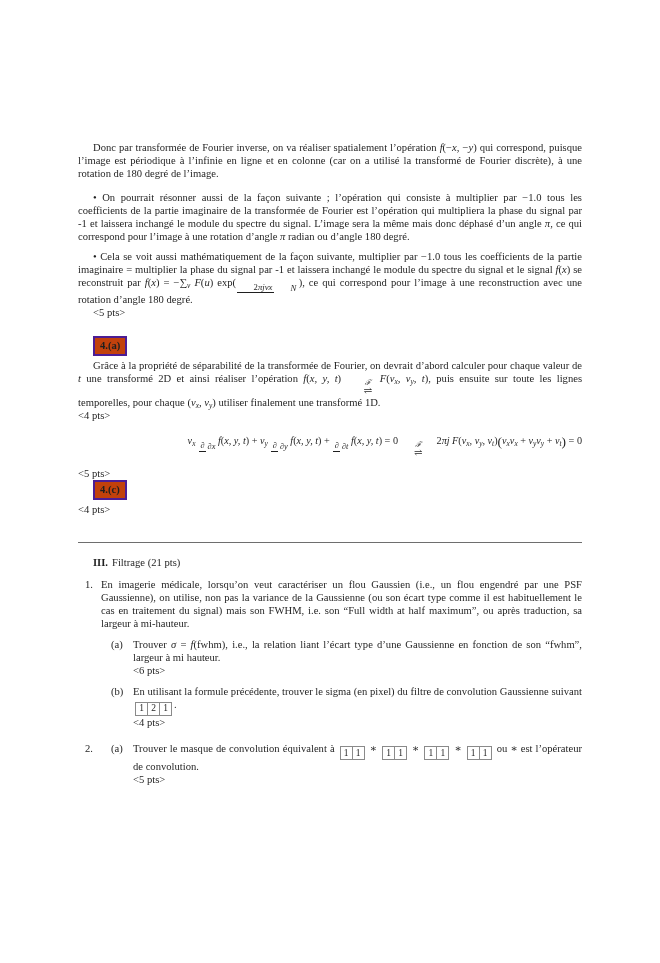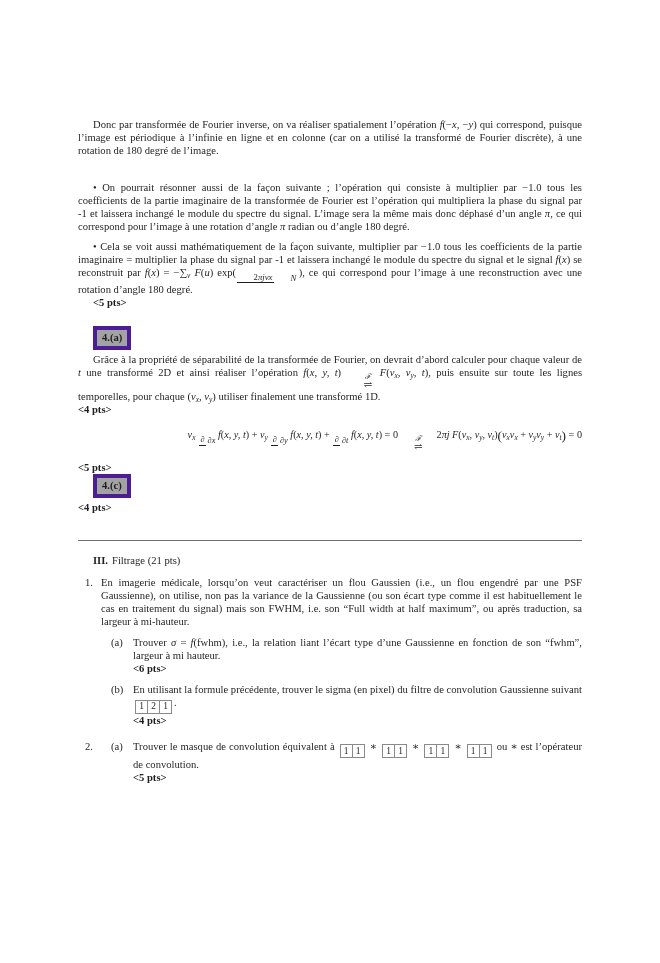--- a/index.html
+++ b/index.html
@@ -2,46 +2,46 @@
 <html><head>
 <meta charset="utf-8">
 <style>
   html,body { margin:0; padding:0; background:#ffffff; }
   .page {
     position:relative; width:660px; height:963px; background:#ffffff;
     overflow:hidden; color:#1f1f1f;
     font-family:"Liberation Serif","DejaVu Serif",serif;
     font-size:10.6px; line-height:13px;
   }
-  .content { position:absolute; left:78px; top:118px; width:504px; }
+  .content { position:absolute; left:78px; top:141px; width:504px; }
   p { margin:0; }
   .para { text-align:justify; }
   .indent { text-indent:15px; }
   sub { font-size:7.4px; vertical-align:-2px; line-height:0; }
   i { font-style:italic; }
 
-  .pts { font-weight:bold; }
+  .pts { font-weight:normal; }
 
   .frac { display:inline-flex; flex-direction:row; align-items:center;
           vertical-align:-4px; line-height:1.05; font-size:0.82em; margin:0 1px; }
   .frac .num { border-bottom:0.8px solid #1f1f1f; padding:0 1.5px; }
   .frac .den { padding:0 1.5px; }
 
   .fharp { display:inline-flex; flex-direction:column; align-items:center;
            line-height:1; vertical-align:-3px; margin:0 2px; }
   .fharp .ftop { font-size:7.5px; font-style:italic; }
   .fharp .fh { margin-top:-1px; }
   .eqh { margin:0 14px 0 16px; }
 
   .bigp { font-size:1.32em; vertical-align:-1.5px; }
 
   .secbox { }
-  .seclabel { display:inline-block; border:4px solid #4c1d95; padding:1px 5px 2px;
-              font-weight:bold; margin-left:15px; background:#a3a3a3; }
-  .mt-b1 { margin-top:24px; }
+  .seclabel { display:inline-block; border:2px solid #4c1d95; padding:1px 5px 2px;
+              font-weight:bold; margin-left:15px; background:#c2410c; }
+  .mt-b1 { margin-top:11px; }
   .mt-b2 { margin-top:7px; }
   .mt-4a { margin-top:17px; margin-bottom:3px; }
   .mt-4b { margin-top:16px; margin-bottom:0; }
   .mt-4c { margin-bottom:3px; }
 
   .equation { white-space:nowrap; font-size:10.2px; margin:12px 0 9px 13px;text-align:right; }
 
   .divider { border:none; border-top:1px solid #6e6e6e; margin:26px 0 13px 0; height:0; }
 
   .sec3head { margin-left:15px; }

